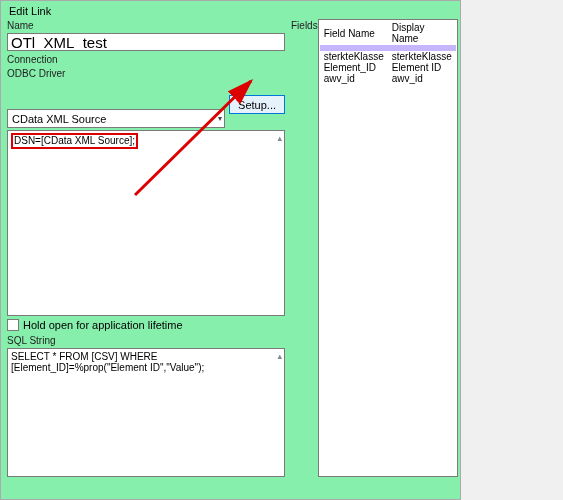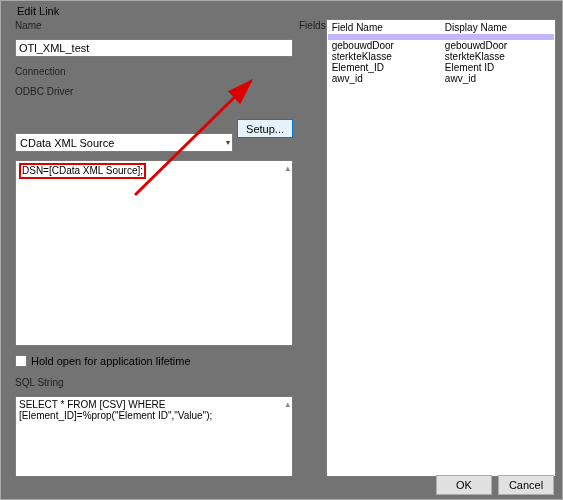--- a/index.html
+++ b/index.html
@@ -8,57 +8,56 @@
     font-family: "Segoe UI", Tahoma, sans-serif;
     font-size: 11px;
     background: #f0f0f0;
     color: #000;
     width: 563px;
     height: 500px;
     overflow: hidden;
     position: relative;
   }
   .dialog {
-    width: 563px;
+    width: 461px;
     height: 500px;
-    background: #737373;
+    background: #86efac;
     border: 1px solid #aaa;
     position: relative;
-    padding-left: 8px;
   }
   .title {
     padding: 4px 8px 2px 8px;
     font-size: 11px;
   }
   .content {
     display: flex;
     gap: 6px;
     padding: 0 6px;
     height: 458px;
   }
   .left {
     flex: 0 0 278px;
     display: flex;
     flex-direction: column;
-    gap: 8px;
+    gap: 2px;
   }
   .right {
     flex: 1;
     display: flex;
     flex-direction: row;
   }
   .label {
     font-size: 10px;
     color: #222;
     margin-top: 1px;
   }
   .text-input {
     width: 100%;
     height: 18px;
-    font-size: 11px;
+    font-size: 15px;
     padding: 1px 3px;
     border: 1px solid #7a7a7a;
     background: #fff;
   }
   .row {
     display: flex;
     gap: 4px;
     align-items: center;
   }
   .select-wrap {
@@ -233,24 +232,20 @@
       <div class="label">Fields</div>
       <div class="fields-box">
         <table class="fields-table">
           <thead>
             <tr>
               <th>Field Name</th>
               <th>Display Name</th>
             </tr>
           </thead>
           <tbody id="fields-body">
-              <tr>
-                <td>gebouwdDoor</td>
-                <td>gebouwdDoor</td>
-              </tr>
               <tr>
                 <td>sterkteKlasse</td>
                 <td>sterkteKlasse</td>
               </tr>
               <tr>
                 <td>Element_ID</td>
                 <td>Element ID</td>
               </tr>
               <tr>
                 <td>awv_id</td>
@@ -264,21 +259,13 @@
 
   <svg class="arrow" viewBox="0 0 140 130">
     <defs>
       <marker id="ah" markerWidth="10" markerHeight="10" refX="8" refY="3" orient="auto">
         <path d="M0,0 L0,6 L9,3 z" fill="#d00"></path>
       </marker>
     </defs>
     <line x1="10" y1="120" x2="126" y2="6" stroke="#d00" stroke-width="3" marker-end="url(#ah)"></line>
   </svg>
 
-  <div class="footer">
-    <div class="btn btn-plain">
-      <span>OK</span>
-    </div>
-    <div class="btn btn-plain">
-      <span>Cancel</span>
-    </div>
-  </div>
 </div>
 
 </body></html>

